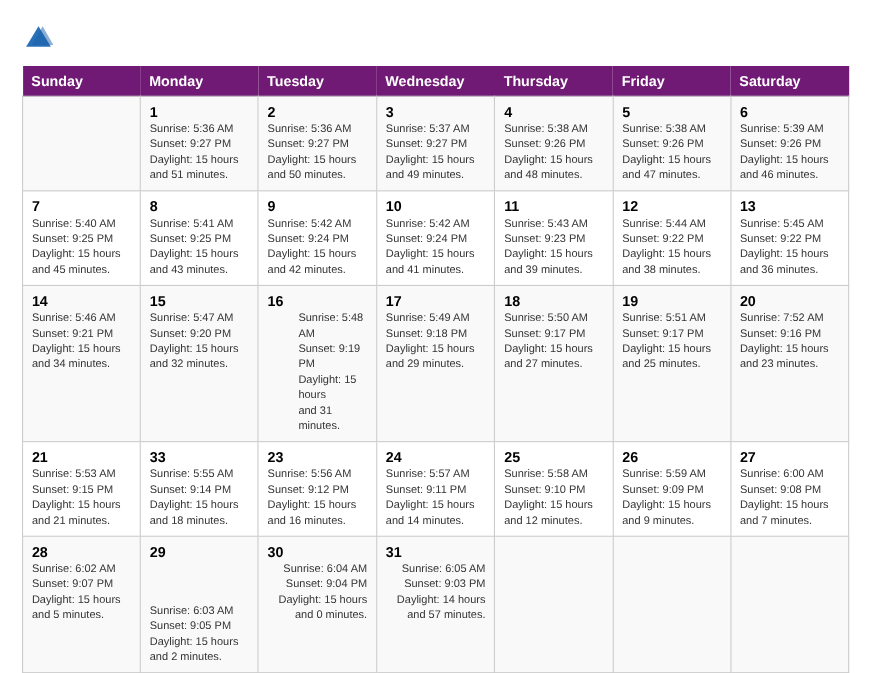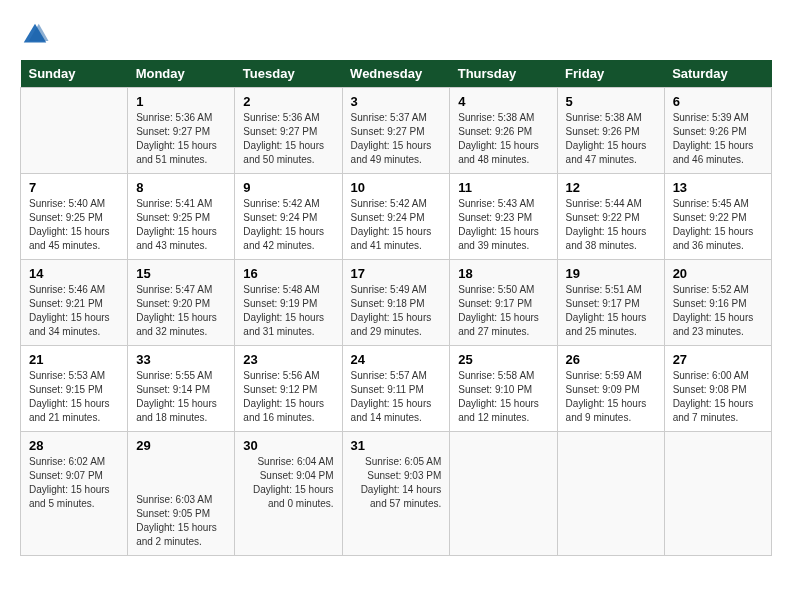--- a/index.html
+++ b/index.html
@@ -38,21 +38,21 @@
       font-size: 16px;
       color: #555;
       margin-top: 2px;
     }
     table {
       width: 100%;
       border-collapse: collapse;
       font-size: 11px;
     }
     thead tr th {
-      background-color: #14532d;
+      background-color: #701a75;
       color: white;
       padding: 6px 8px;
       text-align: left;
       font-size: 13px;
       font-weight: bold;
     }
     tbody tr td {
       border: 1px solid #ccc;
       padding: 6px 8px;
       vertical-align: top;
@@ -219,21 +219,21 @@
         </td>
         <td>
           <span class="day-number">15</span>
           <div class="day-info" style="white-space: pre-line;">Sunrise: 5:47 AM
 Sunset: 9:20 PM
 Daylight: 15 hours
 and 32 minutes.</div>
         </td>
         <td>
           <span class="day-number">16</span>
-          <div class="day-info" style="white-space: pre-line;">Sunrise: 5:48 AM
+          <div class="day-info" style="white-space: pre-line; margin-left: 28px;">Sunrise: 5:48 AM
 Sunset: 9:19 PM
 Daylight: 15 hours
 and 31 minutes.</div>
         </td>
         <td>
           <span class="day-number">17</span>
           <div class="day-info" style="white-space: pre-line;">Sunrise: 5:49 AM
 Sunset: 9:18 PM
 Daylight: 15 hours
 and 29 minutes.</div>
@@ -247,21 +247,21 @@
         </td>
         <td>
           <span class="day-number">19</span>
           <div class="day-info" style="white-space: pre-line;">Sunrise: 5:51 AM
 Sunset: 9:17 PM
 Daylight: 15 hours
 and 25 minutes.</div>
         </td>
         <td>
           <span class="day-number">20</span>
-          <div class="day-info" style="white-space: pre-line;">Sunrise: 5:52 AM
+          <div class="day-info" style="white-space: pre-line;">Sunrise: 7:52 AM
 Sunset: 9:16 PM
 Daylight: 15 hours
 and 23 minutes.</div>
         </td>
       </tr>
       <tr>
         <td>
           <span class="day-number">21</span>
           <div class="day-info" style="white-space: pre-line;">Sunrise: 5:53 AM
 Sunset: 9:15 PM

